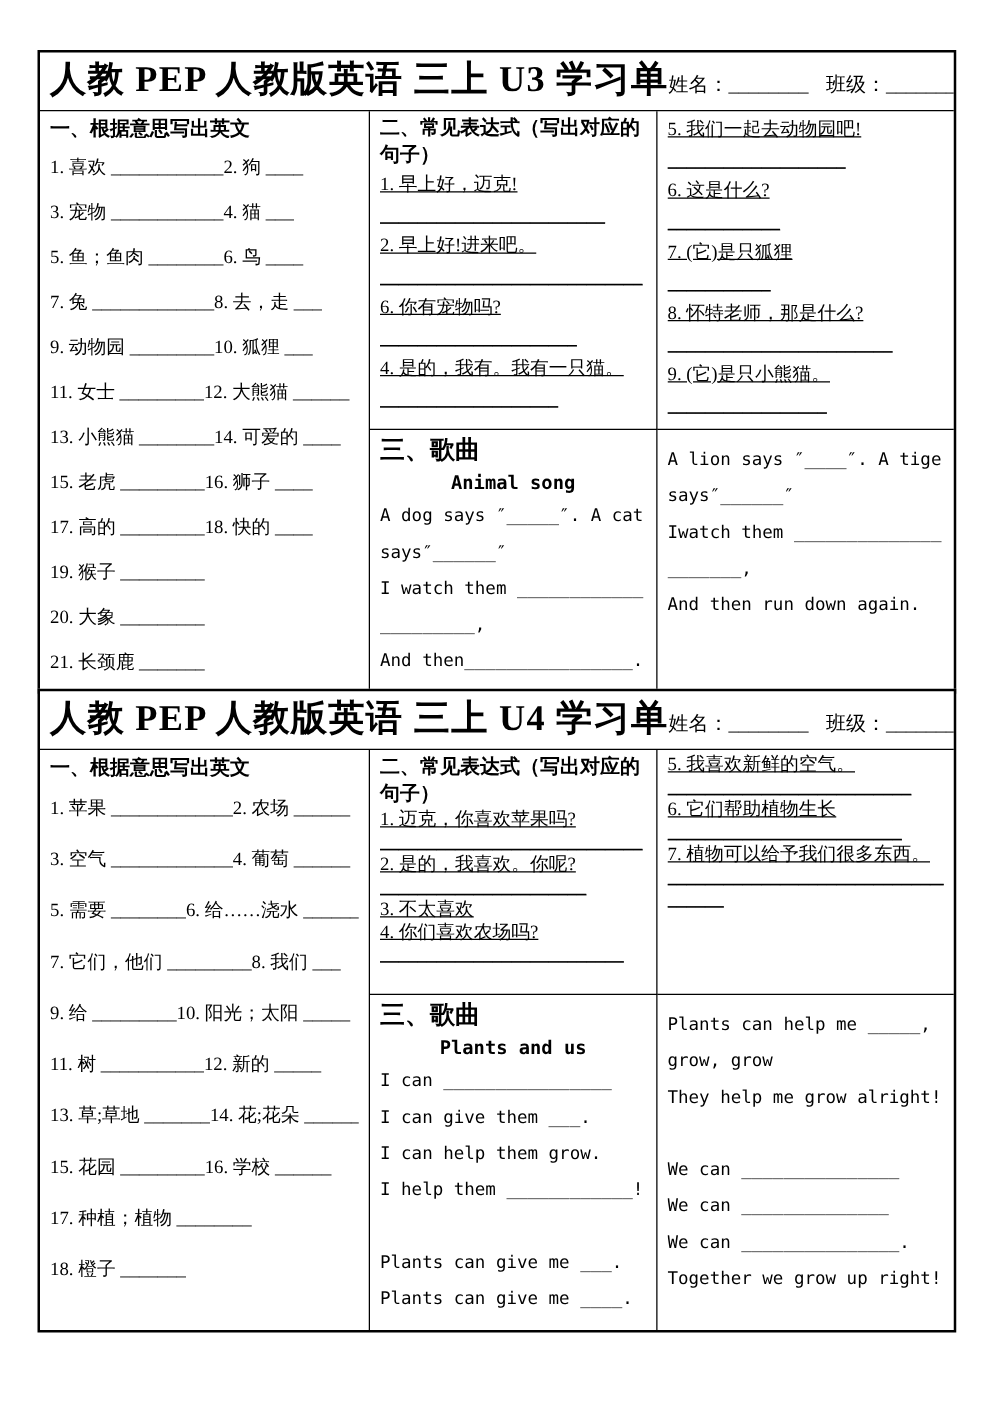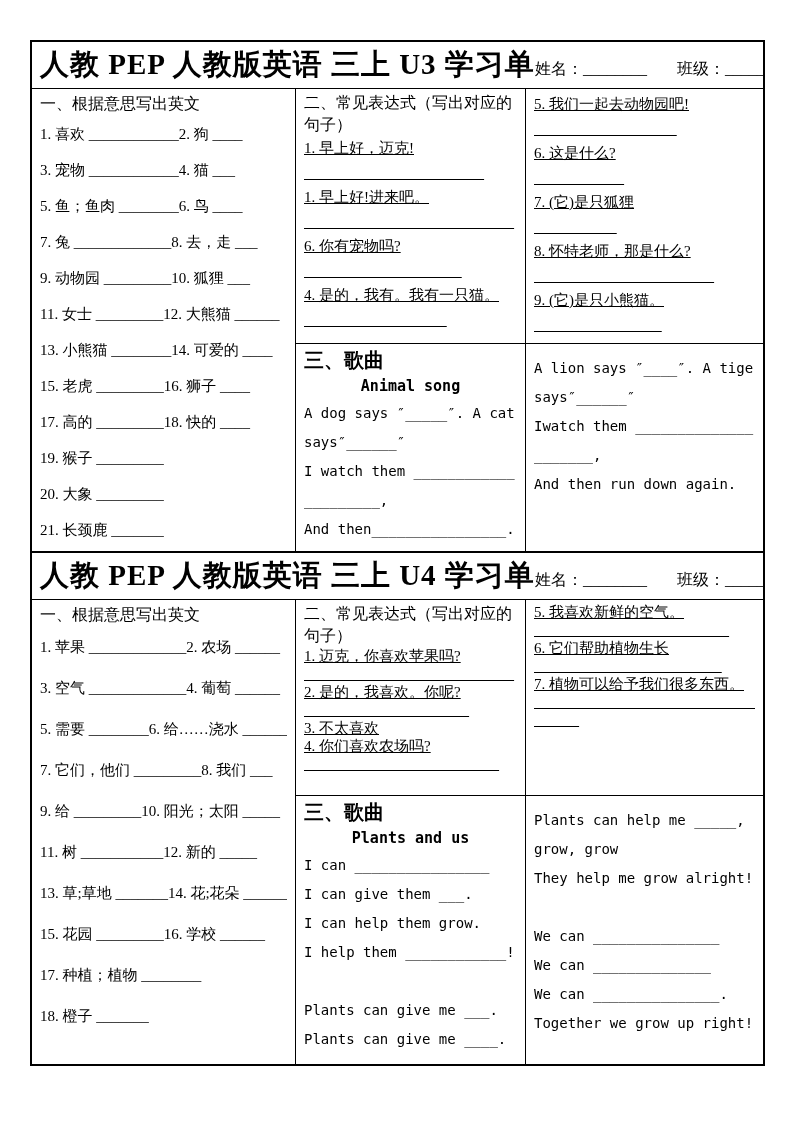--- a/index.html
+++ b/index.html
@@ -28,34 +28,34 @@
     padding: 0 0 0 8px;
     overflow: hidden;
   }
   .title {
     font-size: 29px; font-weight: bold; letter-spacing: 1px;
     line-height: 45px; white-space: nowrap;
   }
   .namecls {
     margin-left: auto; font-size: 16px; white-space: nowrap;
   }
-  .namecls .lbl { margin-left: 26px; }
+  .namecls .lbl { margin-left: 10px; }
 
   .sheet-body { display: grid; grid-template-columns: 264px 230px 237px; }
   .sheet-u3 .sheet-body { grid-template-rows: 255px 209px; }
   .sheet-u4 .sheet-body { grid-template-rows: 196px 268px; }
 
   .cell { padding: 3px 8px; overflow: hidden; }
   .col1  { grid-column:1; grid-row:1/3; border-right:1.5px solid #000; }
   .c2top { grid-column:2; grid-row:1; border-right:1.5px solid #000; border-bottom:1.5px solid #000; }
   .c3top { grid-column:3; grid-row:1; border-bottom:1.5px solid #000; }
   .c2bot { grid-column:2; grid-row:2; border-right:1.5px solid #000; }
   .c3bot { grid-column:3; grid-row:2; }
 
-  .h { font-weight: normal; font-size: 16px; line-height: 24px; }
+  .h { font-weight: bold; font-size: 16px; line-height: 24px; }
   .c2top .h { line-height: 22px; }
 
   .vrow { font-size: 15px; white-space: nowrap; overflow: hidden; }
   .sheet-u3 .vrow { line-height: 36px; }
   .sheet-u4 .vrow { line-height: 41px; }
 
   .q, .b { font-size: 15px; white-space: nowrap; overflow: hidden; text-decoration: underline; }
   .sheet-u3 .q, .sheet-u3 .b { line-height: 24.5px; min-height: 24.5px; }
   .sheet-u4 .q, .sheet-u4 .b { line-height: 18px; min-height: 18px; }
 
@@ -100,21 +100,21 @@
         <div class="vrow">17. 高的 _________18. 快的 ____</div>
         <div class="vrow">19. 猴子 _________</div>
         <div class="vrow">20. 大象 _________</div>
         <div class="vrow">21. 长颈鹿 _______</div>
       </div>
 
       <div class="cell c2top">
         <div class="h">二、常见表达式（写出对应的句子）</div>
         <div class="q">1. 早上好，迈克!</div>
         <div class="b">________________________</div>
-        <div class="q">1. 早上好!进来吧。</div>
+        <div class="q">2. 早上好!进来吧。</div>
         <div class="b">____________________________</div>
         <div class="q">6. 你有宠物吗?</div>
         <div class="b">_____________________</div>
         <div class="q">4. 是的，我有。我有一只猫。</div>
         <div class="b">___________________</div>
       </div>
 
       <div class="cell c3top">
         <div class="q">5. 我们一起去动物园吧!</div>
         <div class="b">___________________</div>

